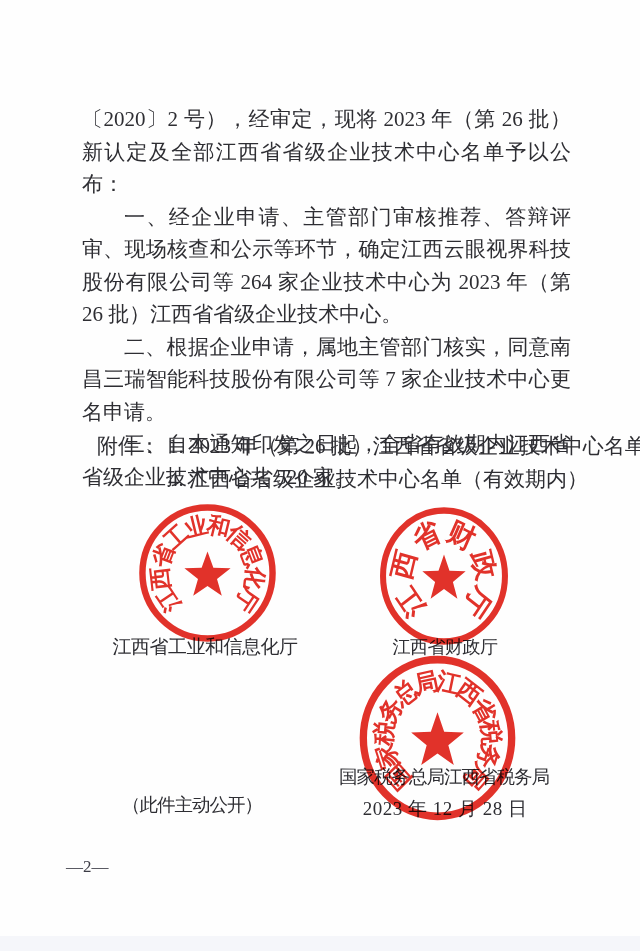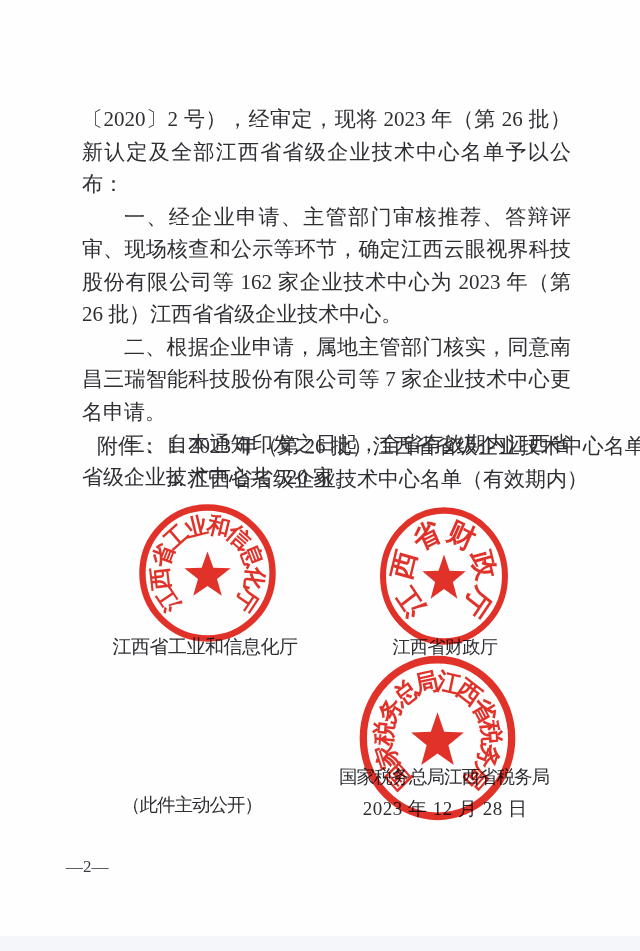--- a/index.html
+++ b/index.html
@@ -97,21 +97,21 @@
     background:#f5f6fa;
   }
 </style>
 </head>
 <body>
 
 <div class="page">
 
   <main class="doc-body">
     <p>〔2020〕2 号），经审定，现将 2023 年（第 26 批）新认定及全部江西省省级企业技术中心名单予以公布：</p>
-    <p class="ind">一、经企业申请、主管部门审核推荐、答辩评审、现场核查和公示等环节，确定江西云眼视界科技股份有限公司等 162 家企业技术中心为 2023 年（第 26 批）江西省省级企业技术中心。</p>
+    <p class="ind">一、经企业申请、主管部门审核推荐、答辩评审、现场核查和公示等环节，确定江西云眼视界科技股份有限公司等 264 家企业技术中心为 2023 年（第 26 批）江西省省级企业技术中心。</p>
     <p class="ind">二、根据企业申请，属地主管部门核实，同意南昌三瑞智能科技股份有限公司等 7 家企业技术中心更名申请。</p>
     <p class="ind">三、自本通知印发之日起，全省有效期内江西省省级企业技术中心共 520 家。</p>
   </main>
 
   <section class="attachments">
     <span class="att-label">附件：</span>
     <div class="att-items">
       <div>1. 2023 年（第 26 批）江西省省级企业技术中心名单</div>
       <div>4. 江西省省级企业技术中心名单（有效期内）</div>
     </div>

